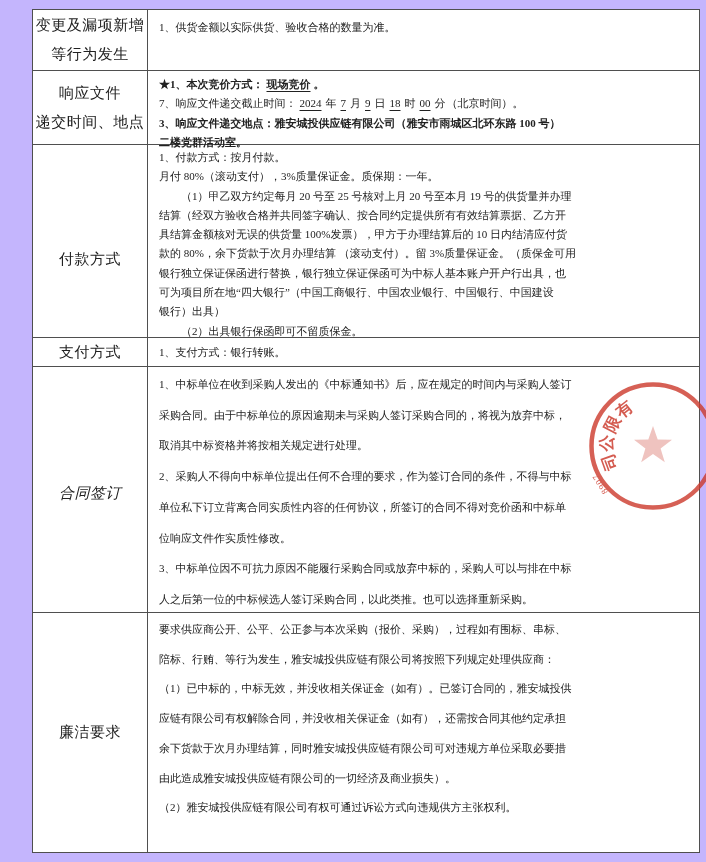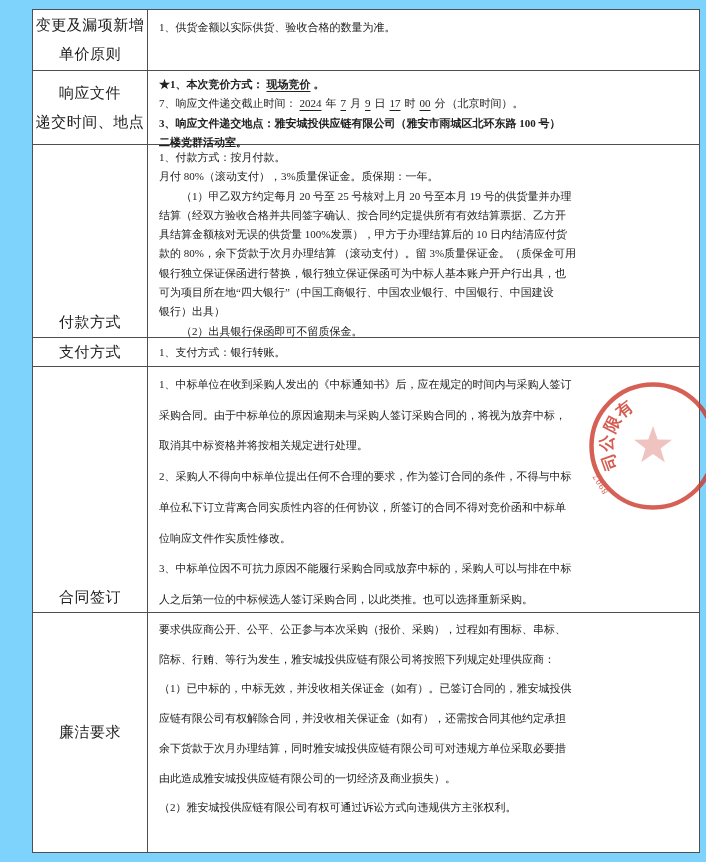--- a/index.html
+++ b/index.html
@@ -1,19 +1,19 @@
 <!DOCTYPE html>
 <html><head>
 <meta charset="utf-8">
 <style>
   html,body{margin:0;padding:0;}
   .page{
     position:relative;
     width:706px;height:862px;
-    background:#7dd3fc;
+    background:#c4b5fd;
     overflow:hidden;
     font-family:"Liberation Serif","DejaVu Serif",serif;
     color:#212121;
   }
   .tbl{
     position:absolute;left:32px;top:9px;width:668px;
     border:1px solid #4f4f4f;
     box-sizing:border-box;
     background:#fff;
   }
@@ -34,22 +34,22 @@
     font-size:11px;
   }
   .line{white-space:nowrap;overflow:hidden;}
   
   .r0{height:61px;}  .r0 .content{padding-top:7px;}  .r0 .line{line-height:20px;}
   .r1{height:74px;}  .r1 .content{padding-top:4px;}  .r1 .line{line-height:19.4px;}
   .r2{height:193px;} .r2 .content{padding-top:3px;}  .r2 .line{line-height:19.3px;}
   .r3{height:29px;}  .r3 .content{padding-top:4px;}  .r3 .line{line-height:20px;}
   .r4{height:246px;} .r4 .content{padding-top:2px;}  .r4 .line{line-height:30.7px;}
   .r5{height:239px;} .r5 .content{padding-top:2px;}  .r5 .line{line-height:29.7px;}
-  .r2 .label{justify-content:flex-end;padding-top:36px;}
-  .r4 .label{justify-content:flex-end;padding-top:7px;}
+  .r2 .label{justify-content:center;padding-top:36px;}
+  .r4 .label{justify-content:center;padding-top:7px;font-style:italic;}
   .bold{font-weight:bold;}
   .u{
     text-decoration:underline;
     text-underline-offset:3px;
     padding:0 3px;
   }
   .unit{margin:0 1px;}
   
   .stamp{
     position:absolute;left:573px;top:366px;
@@ -60,35 +60,35 @@
 </style>
 </head>
 <body>
 
 <div class="page">
   <div class="tbl">
 
     <div class="row r0">
       <div class="cell label">
         <div>变更及漏项新增</div>
-        <div>单价原则</div>
+        <div>等行为发生</div>
       </div>
       <div class="cell content">
         <div class="line">1、供货金额以实际供货、验收合格的数量为准。</div>
       </div>
     </div>
 
     <div class="row r1">
       <div class="cell label">
         <div>响应文件</div>
         <div>递交时间、地点</div>
       </div>
       <div class="cell content">
         <div class="line bold"><span>★</span><span>1、本次竞价方式：</span><span class="u">现场竞价</span><span>。</span></div>
-        <div class="line"><span>7、响应文件递交截止时间：</span><span class="u">2024</span><span class="unit">年</span><span class="u">7</span><span class="unit">月</span><span class="u">9</span><span class="unit">日</span><span class="u">17</span><span class="unit">时</span><span class="u">00</span><span class="unit">分</span><span>（北京时间）。</span></div>
+        <div class="line"><span>7、响应文件递交截止时间：</span><span class="u">2024</span><span class="unit">年</span><span class="u">7</span><span class="unit">月</span><span class="u">9</span><span class="unit">日</span><span class="u">18</span><span class="unit">时</span><span class="u">00</span><span class="unit">分</span><span>（北京时间）。</span></div>
         <div class="line"><span class="bold">3、响应文件递交地点：</span><span class="bold">雅安城投供应链有限公司（雅安市雨城区北环东路 100 号）</span></div>
         <div class="line bold">二楼党群活动室。</div>
       </div>
     </div>
 
     <div class="row r2">
       <div class="cell label">
         <div>付款方式</div>
       </div>
       <div class="cell content">

